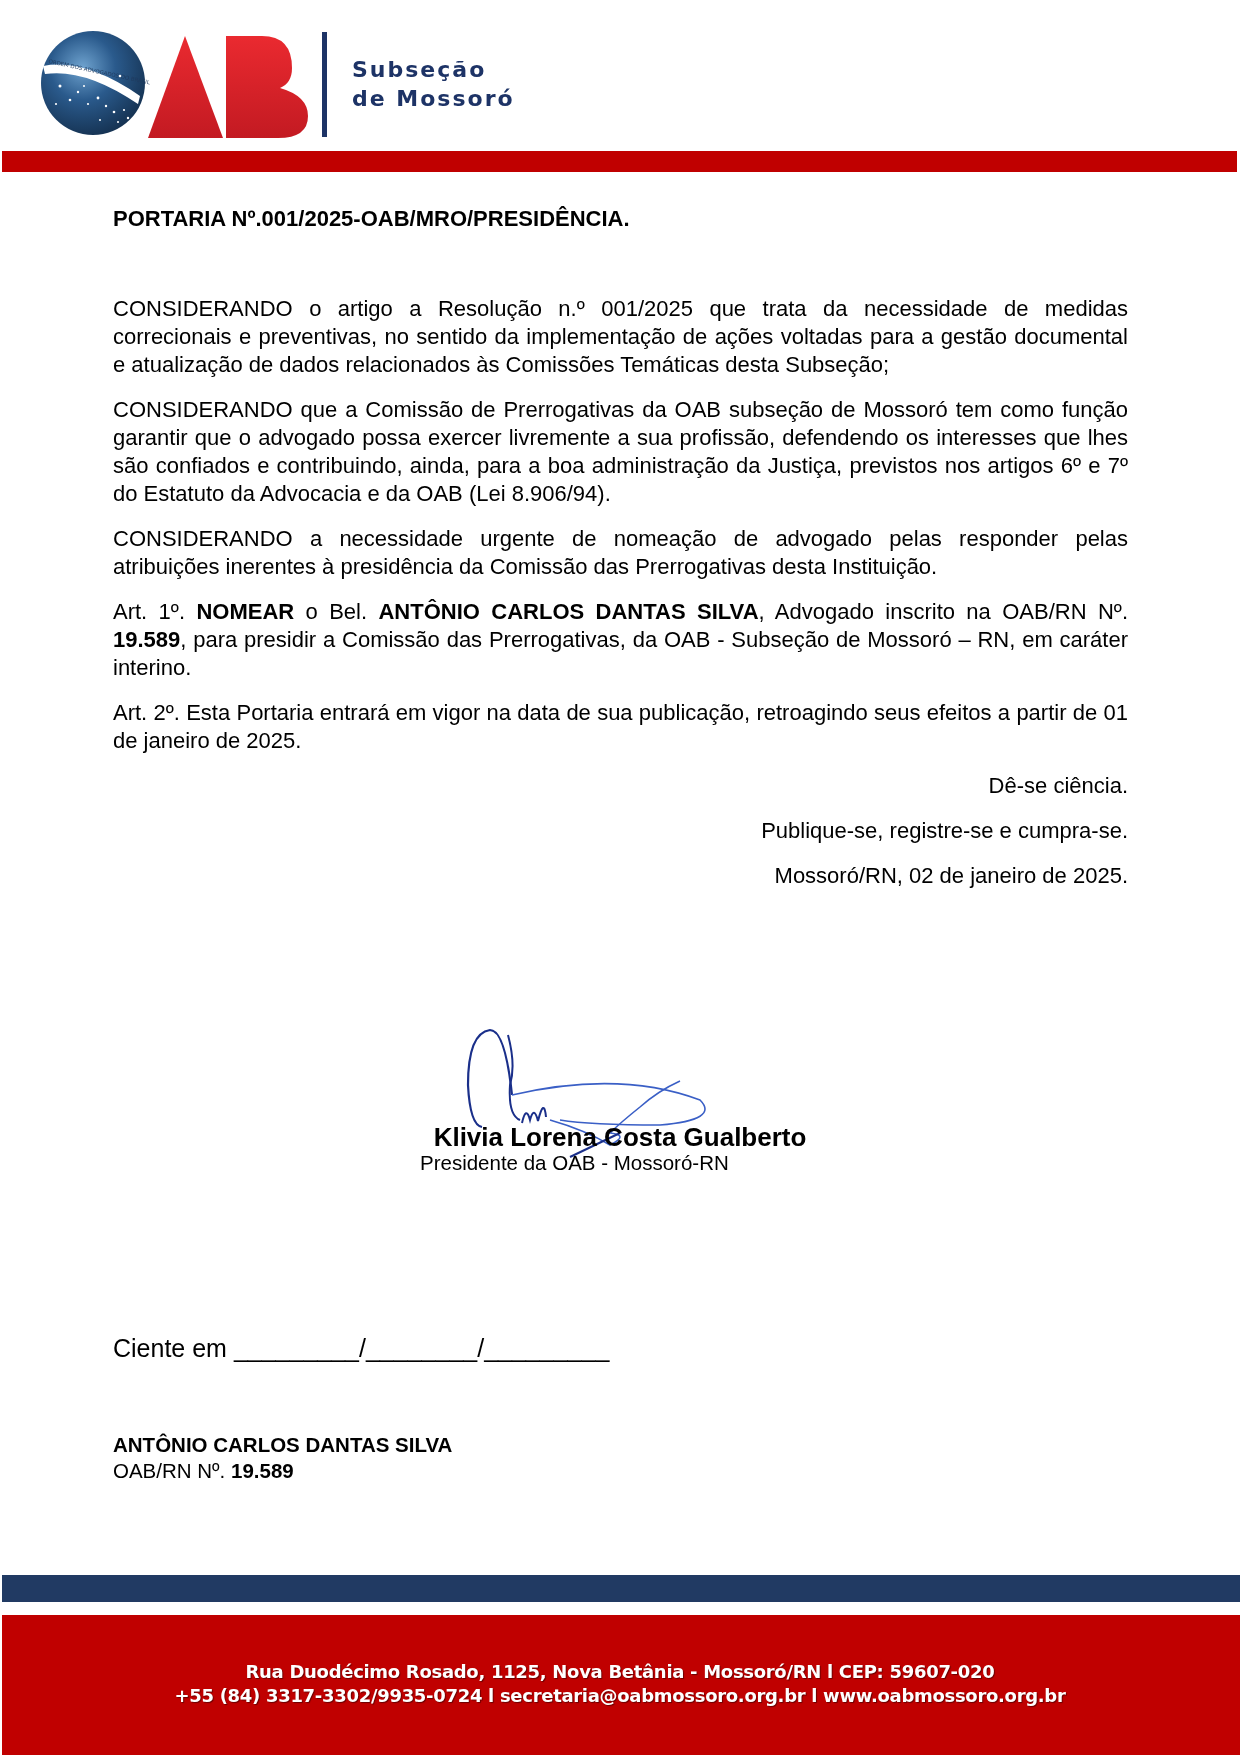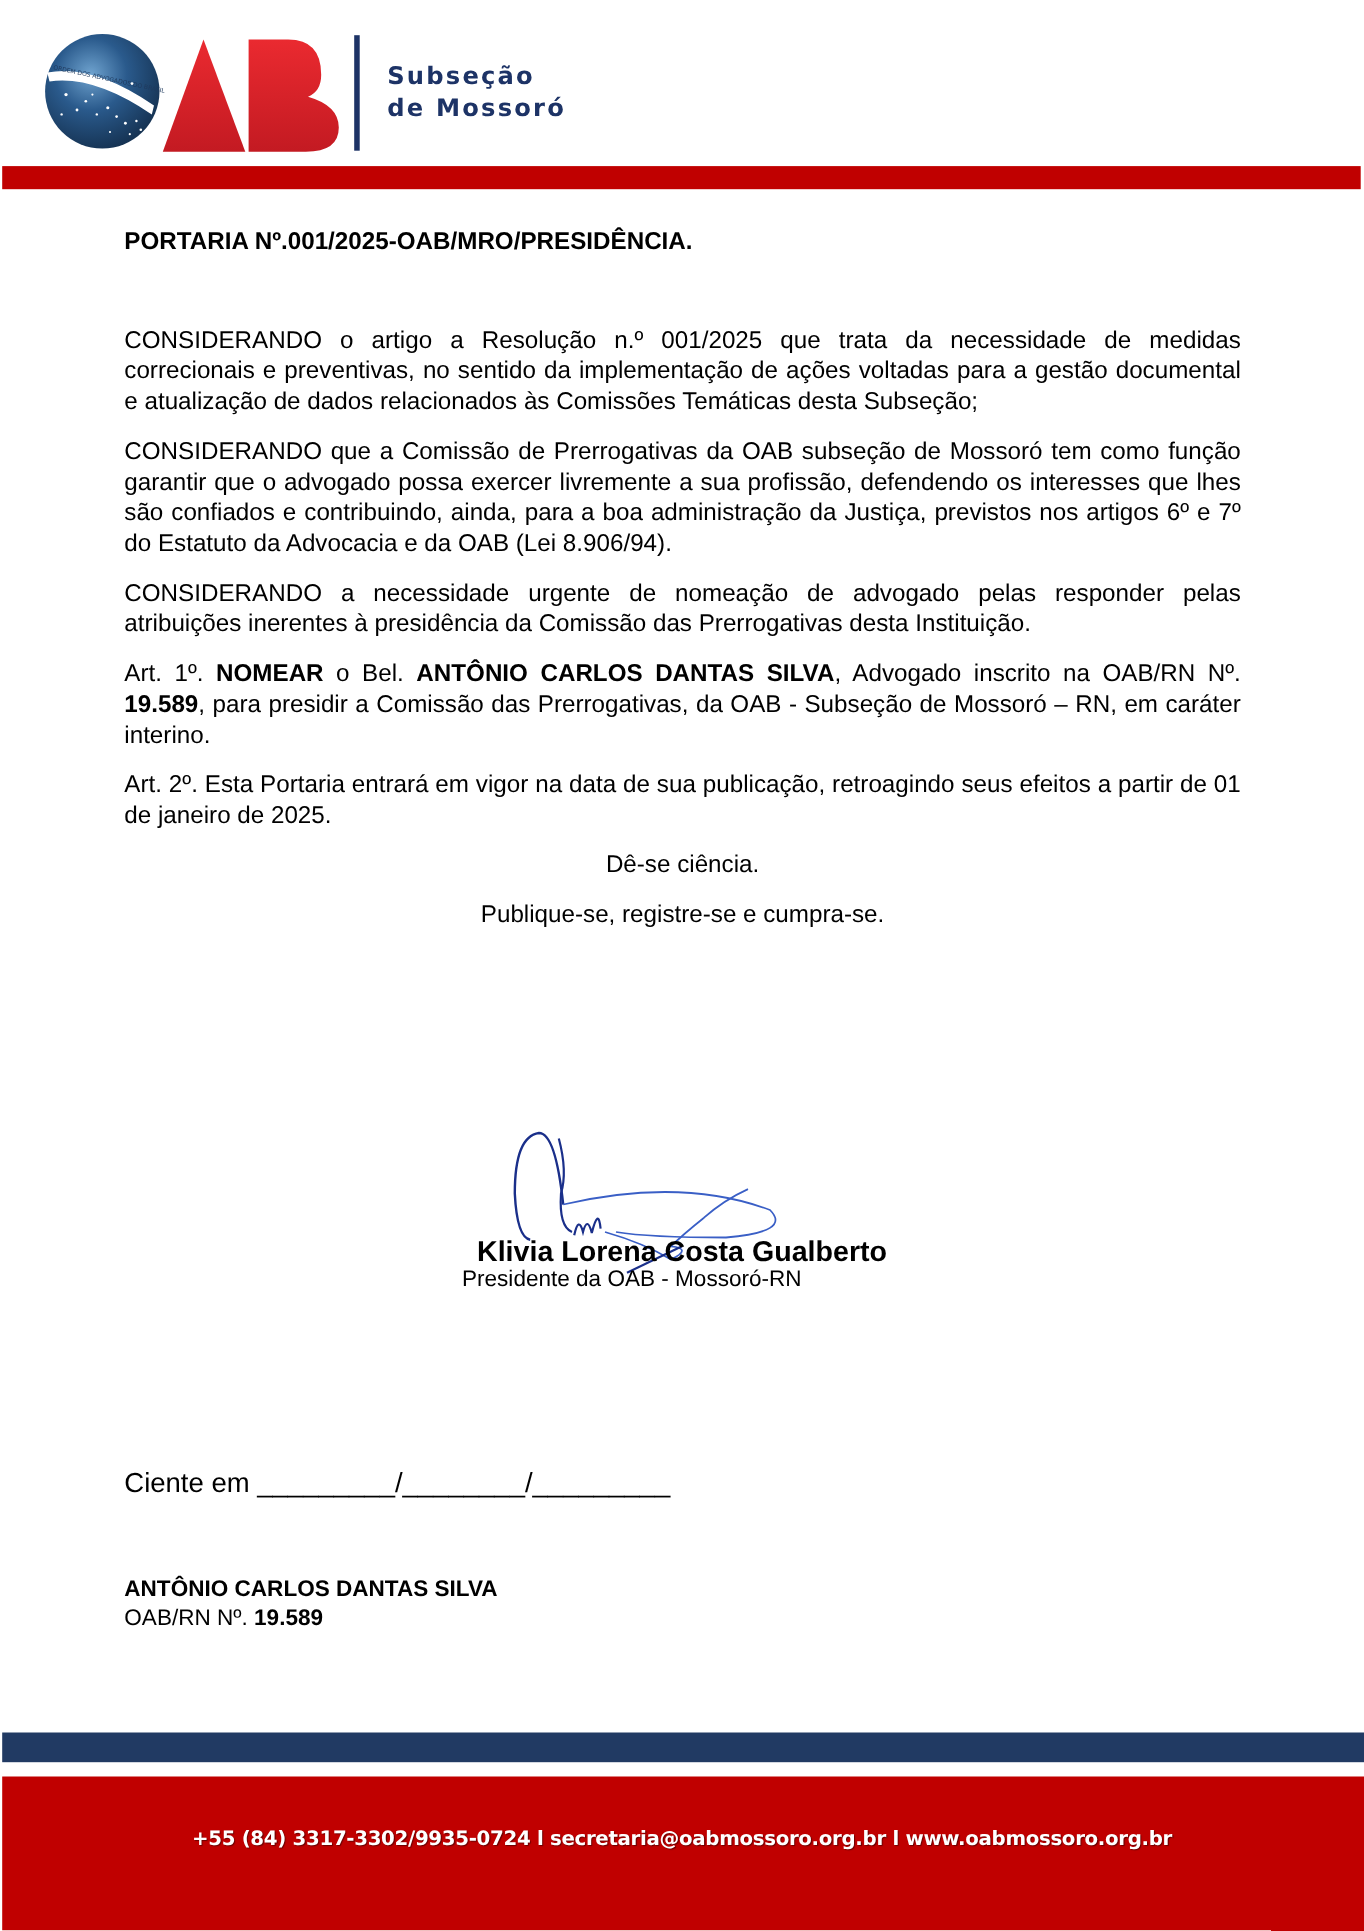--- a/index.html
+++ b/index.html
@@ -11,21 +11,21 @@
     .logo { position: absolute; left: 40px; top: 28px; width: 270px; height: 112px; }
     .logo-divider { position: absolute; left: 322px; top: 32px; width: 5px; height: 105px; background: #1d3366; }
     .subsecao { position: absolute; left: 352px; top: 55px; color: #1d3366; font-family: "DejaVu Sans", sans-serif;
                 font-weight: bold; font-size: 22px; line-height: 29px; letter-spacing: 2px; }
     .header-bar { position: absolute; left: 2px; top: 151px; width: 1235px; height: 21px; background: #c00000; }
 
     
     .content { position: absolute; left: 113px; top: 205px; width: 1015px; font-size: 22px; line-height: 28px; }
     .title { font-weight: bold; margin: 0 0 62px 0; }
     .p { margin: 0 0 17px 0; text-align: justify; }
-    .p.left { text-align: center; }
+    .p.left { text-align: right; }
     .b { font-weight: bold; }
 
     
     .signature { position: absolute; left: 420px; top: 1025px; width: 400px; height: 160px; }
     .sig-svg { position: absolute; left: 0; top: 0; width: 400px; height: 160px; }
     .sig-name { position: absolute; left: 0; width: 400px; top: 99px; text-align: center; font-weight: bold; font-size: 26px; line-height: 26px; }
     .sig-role { position: absolute; left: 0; width: 400px; top: 125px; text-align: left; font-size: 20.5px; line-height: 26px; }
 
     .ciente { position: absolute; left: 113px; top: 1334px; font-size: 25px; line-height: 28px; }
     .ack { position: absolute; left: 113px; top: 1432px; font-size: 20.5px; line-height: 26px; }
@@ -87,20 +87,21 @@
 
 <div class="content">
   <p class="title">PORTARIA Nº.001/2025-OAB/MRO/PRESIDÊNCIA.</p>
   <p class="p">CONSIDERANDO o artigo a Resolução n.º 001/2025 que trata da necessidade de medidas correcionais e preventivas, no sentido da implementação de ações voltadas para a gestão documental e atualização de dados relacionados às Comissões Temáticas desta Subseção;</p>
   <p class="p">CONSIDERANDO que a Comissão de Prerrogativas da OAB subseção de Mossoró tem como função garantir que o advogado possa exercer livremente a sua profissão, defendendo os interesses que lhes são confiados e contribuindo, ainda, para a boa administração da Justiça, previstos nos artigos 6º e 7º do Estatuto da Advocacia e da OAB (Lei 8.906/94).</p>
   <p class="p">CONSIDERANDO a necessidade urgente de nomeação de advogado pelas responder pelas atribuições inerentes à presidência da Comissão das Prerrogativas desta Instituição.</p>
   <p class="p"><span>Art. 1º. </span><span class="b">NOMEAR</span><span> o Bel. </span><span class="b">ANTÔNIO CARLOS DANTAS SILVA</span><span>, Advogado inscrito na OAB/RN Nº. </span><span class="b">19.589</span><span>, para presidir a Comissão das Prerrogativas, da OAB - Subseção de Mossoró – RN, em caráter interino.</span></p>
   <p class="p">Art. 2º. Esta Portaria entrará em vigor na data de sua publicação, retroagindo seus efeitos a partir de 01 de janeiro de 2025.</p>
   <p class="p left">Dê-se ciência.</p>
   <p class="p left">Publique-se, registre-se e cumpra-se.</p>
+  <p class="p left">Mossoró/RN, 02 de janeiro de 2025.</p>
 </div>
 
 <div class="signature">
   <svg class="sig-svg" viewBox="0 0 400 160" fill="none">
     <path d="M92,70 Q85,5 70,5 Q48,8 48,60 Q50,100 62,102" stroke="#1a2f8a" stroke-width="2.2"></path>
     <path d="M88,10 Q96,40 90,60 Q88,90 100,95" stroke="#1a2f8a" stroke-width="2"></path>
     <path d="M92,70 Q200,45 280,75 Q300,95 240,100 Q170,100 140,95" stroke="#3a5fc6" stroke-width="1.6"></path>
     <path d="M102,98 Q106,80 110,95 Q114,80 118,96 Q124,72 126,92" stroke="#1a2f8a" stroke-width="2"></path>
     <path d="M130,95 Q165,105 190,120 Q210,110 190,108 Q200,98 220,82 Q238,66 260,56" stroke="#3a5fc6" stroke-width="1.6"></path>
     <path d="M150,132 Q175,120 200,108" stroke="#1a2f8a" stroke-width="2"></path>
@@ -113,14 +114,15 @@
   <span>Ciente em </span><span>_________/________/_________</span>
 </div>
 <div class="ack">
   <div class="b">ANTÔNIO CARLOS DANTAS SILVA</div>
   <div><span>OAB/RN Nº. </span><span class="b">19.589</span></div>
 </div>
 
 <div class="footer-blue"></div>
 <div class="footer-red"></div>
 <div class="footer-text">
+  <div>Rua Duodécimo Rosado, 1125, Nova Betânia - Mossoró/RN l CEP: 59607-020</div>
   <div>+55 (84) 3317-3302/9935-0724 l secretaria@oabmossoro.org.br l www.oabmossoro.org.br</div>
 </div>
 
 </body></html>

